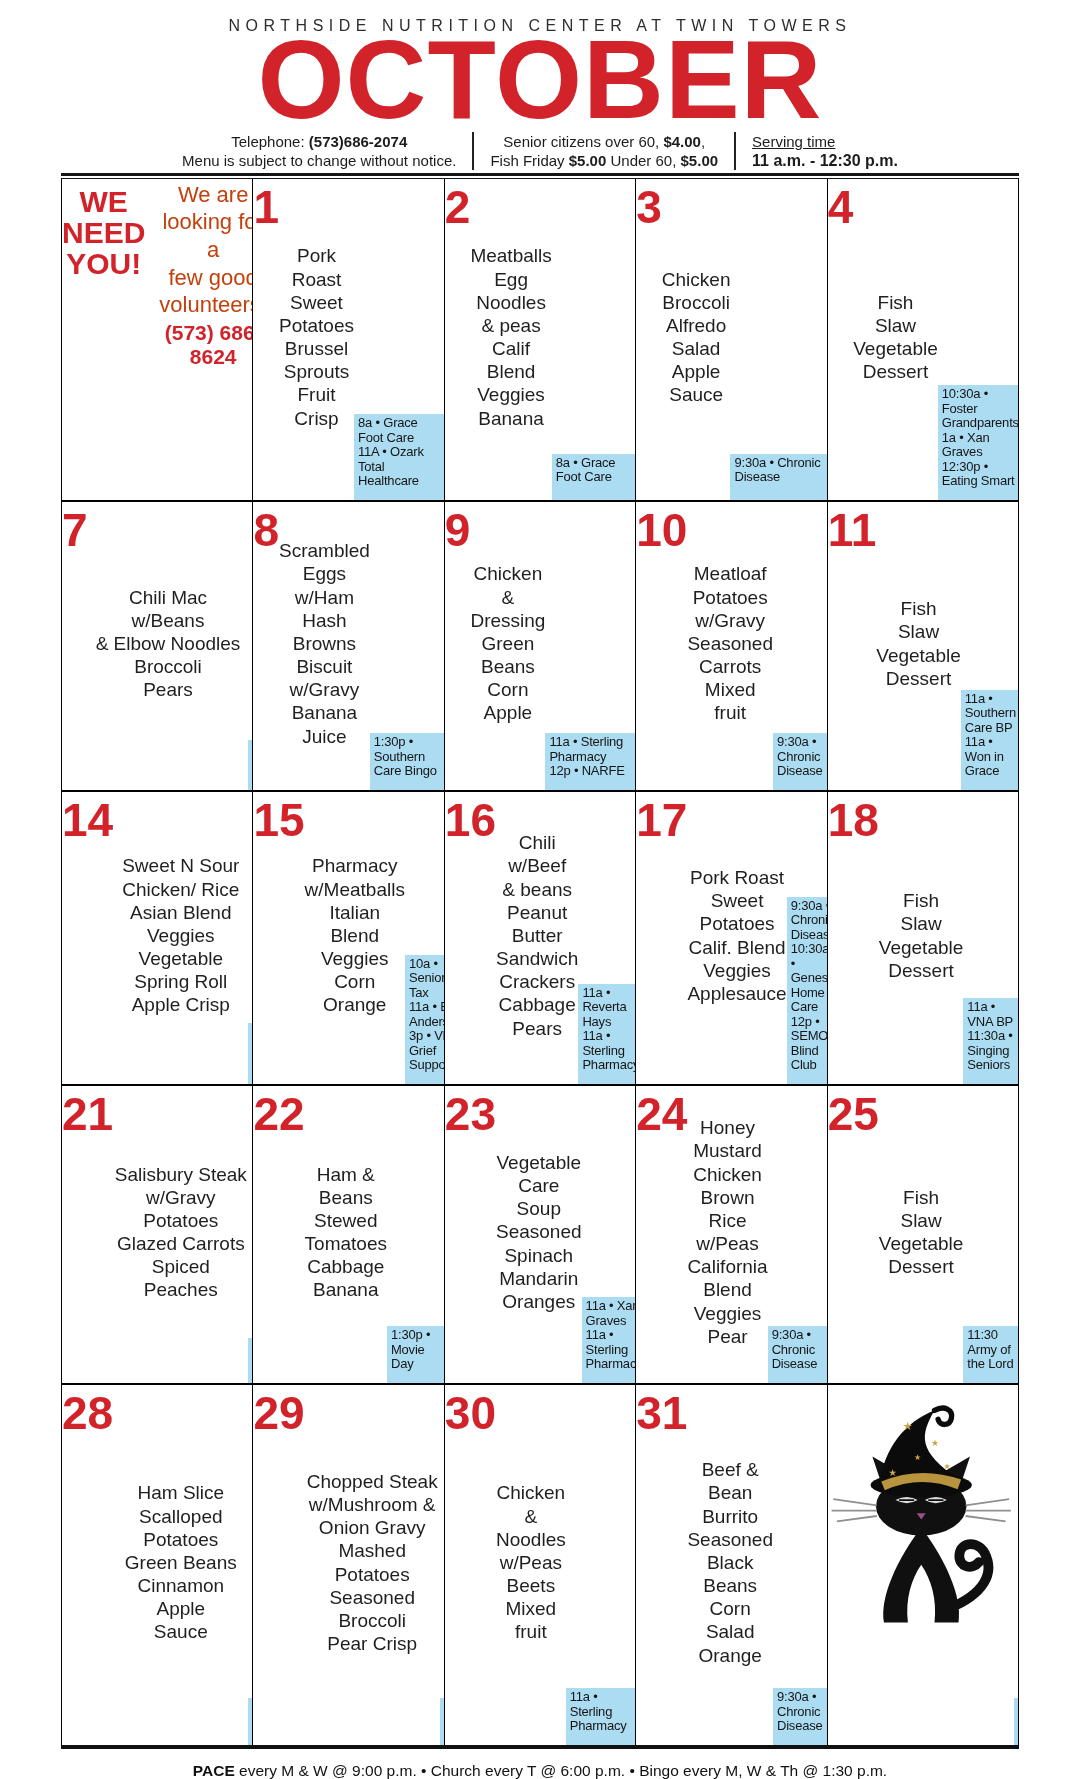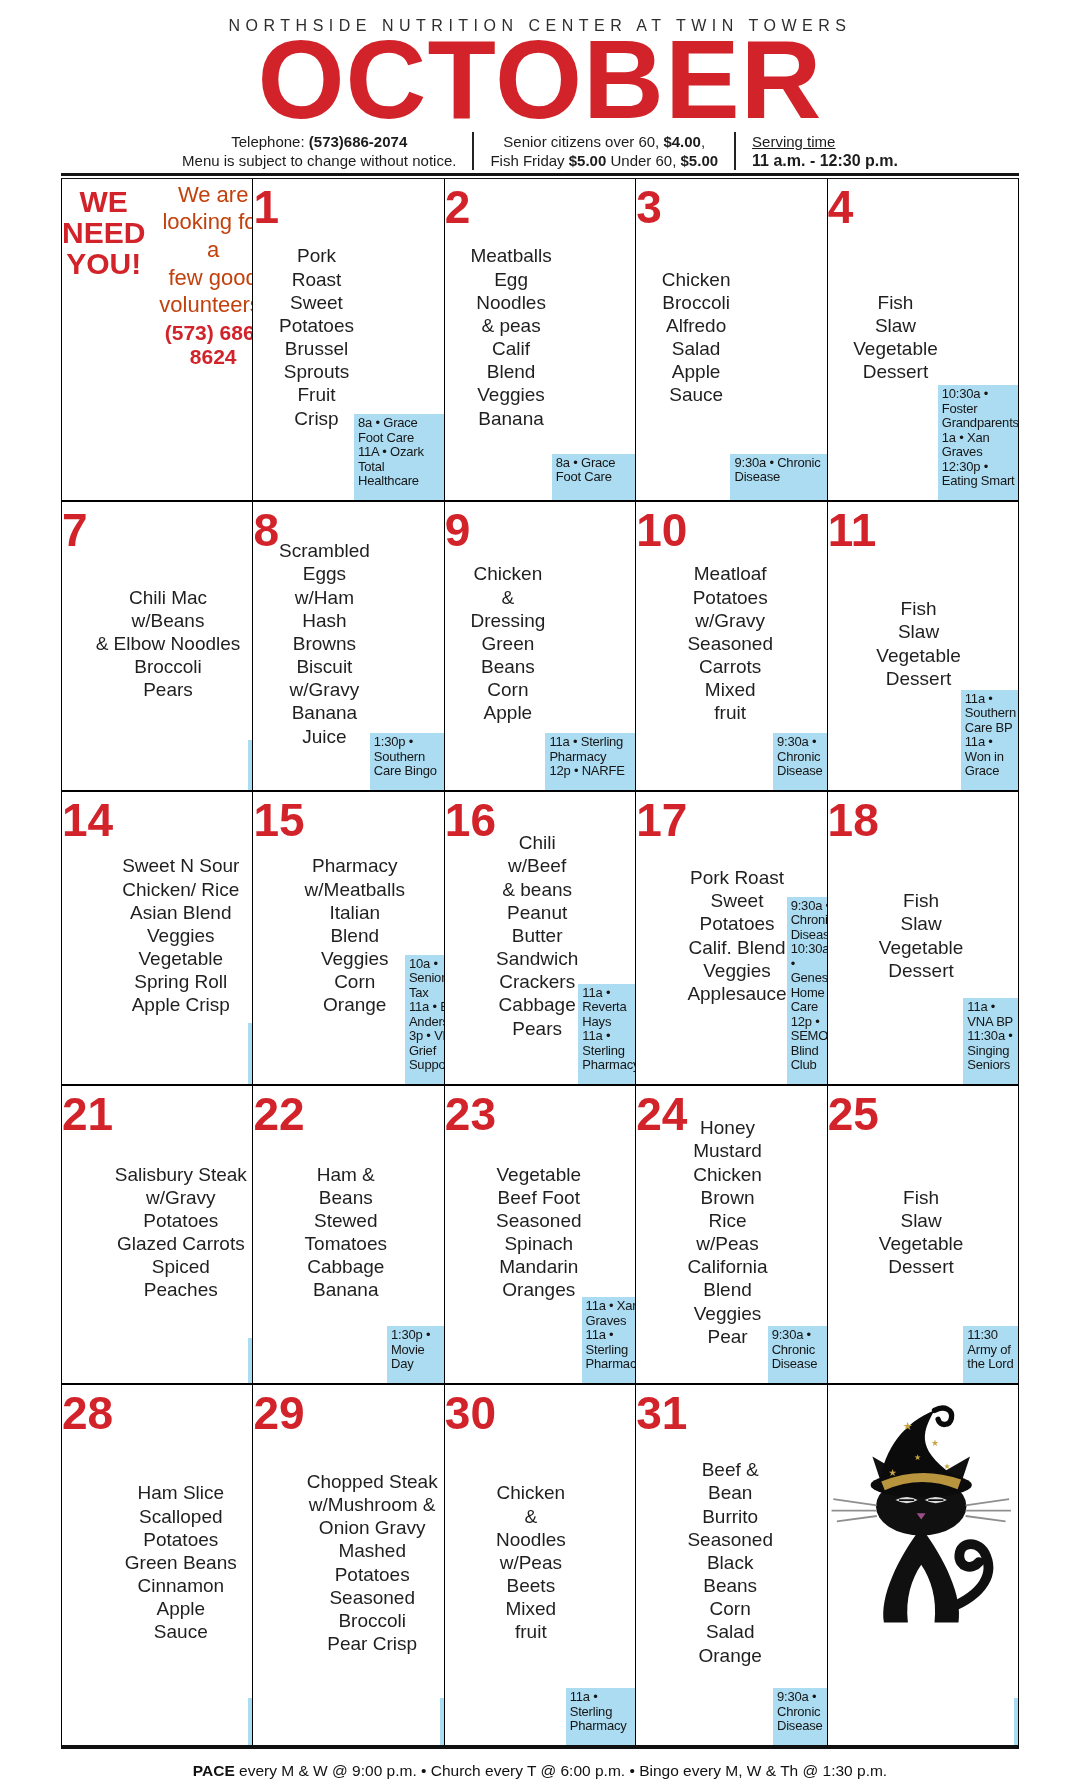--- a/index.html
+++ b/index.html
@@ -24,21 +24,21 @@
   
   .day-headers{ display:flex; width:958px; margin:3px auto 0; }
   .dh{ flex:1; text-align:center; font-size:24px; color:#3a3a3a; letter-spacing:.5px; line-height:26px; border-right:1.5px solid #555; }
   .dh:last-child{ border-right:none; }
   .rule{ width:958px; margin:1px auto 0; border-top:3.5px solid #151515; border-bottom:1.5px solid #151515; height:6px; }
 
   
   .grid{ width:958px; margin:0 auto; border-left:1.5px solid #000; border-right:1.5px solid #000; border-bottom:4px solid #101010; }
   .week-row{ display:flex; border-bottom:2px solid #000; }
   .week-row:last-child{ border-bottom:none; }
-  .row-0{ height:323px; } .row-1{ height:290px; } .row-2{ height:294px;justify-content:center; }
+  .row-0{ height:323px; } .row-1{ height:290px; } .row-2{ height:294px; }
   .row-3{ height:299px; } .row-4{ height:360px; }
   .cell{ flex:1; position:relative; display:flex; flex-direction:row; border-right:1.5px solid #000; overflow:hidden; }
   .cell:last-child{ border-right:none; }
   .date{ text-align:center; color:var(--red); font-weight:bold; font-size:46px; line-height:1; padding-top:5px; }
   .menu{ flex:1; display:flex; flex-direction:column; justify-content:center; text-align:center; font-size:19px; line-height:1.22; color:#1f1f1f; padding:2px 0 6px; }
   .events{ background:var(--blue); padding:2px 0 11px 4px; font-size:13px; line-height:14.5px; color:#161616; letter-spacing:-.2px; margin-top:auto; position:relative; z-index:1; }
   .row-0 .events{ min-height:46px; }
   .row-1 .events{ min-height:50px; }
   .row-2 .events{ min-height:61px; }
   .row-3 .events{ min-height:45px; }
@@ -340,21 +340,21 @@
             <div>Banana</div>
           </div>
           <div class="events">
             <div>1:30p • Movie Day</div>
           </div>
         </div>
         <div class="cell">
           <div class="date">23</div>
           <div class="menu">
             <div>Vegetable</div>
-            <div>Beef Foot</div>
+            <div>Care Soup</div>
             <div>Seasoned</div>
             <div>Spinach</div>
             <div>Mandarin</div>
             <div>Oranges</div>
           </div>
           <div class="events">
             <div>11a • Xan Graves</div>
             <div>11a • Sterling Pharmacy</div>
           </div>
         </div>

